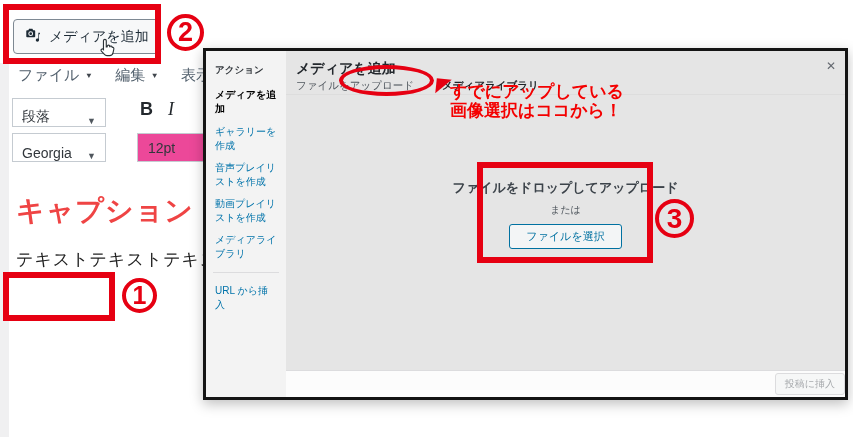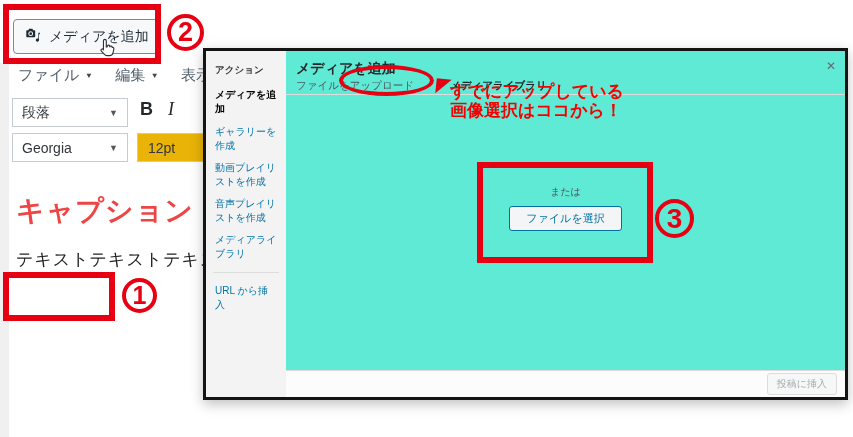--- a/index.html
+++ b/index.html
@@ -15,69 +15,69 @@
     border-radius:4px; font-size:14px; color:#1d2b36; cursor:pointer; }
   .btn-addmedia svg { display:block; }
 
   .hand-cursor { position:absolute; left:97px; top:37px; z-index:40; }
 
   .menubar { position:absolute; left:18px; top:66px; display:flex; gap:24px;
     font-size:15px; color:#52606d; }
   .menu-item { display:flex; align-items:center; gap:7px; cursor:pointer;font-family:Liberation Mono, monospace; }
   .menu-item .caret { font-size:8px; color:#40464d; }
 
-  .tb-select { position:absolute; height:29px; width:116px; background:#fff; border:1px solid #c5cbd1;
-    display:flex; align-items:center; justify-content:space-between; padding:0 9px;
+  .tb-select { position:absolute; height:29px; width:94px; background:#fff; border:1px solid #c5cbd1;
+    display:flex; align-items:flex-end; justify-content:space-between; padding:0 9px;
     font-size:14px; color:#32373c; cursor:pointer; }
   .tb-select .caret { font-size:9px; color:#50575e; }
   .sel-paragraph { left:12px; top:98px; }
   .sel-font { left:12px; top:133px; }
-  .box-fontsize { position:absolute; left:137px; top:133px; width:70px; height:29px; background:#eab308;
+  .box-fontsize { position:absolute; left:137px; top:133px; width:70px; height:29px; background:#ec4899;
     border:1px solid #c5cbd1; display:flex; align-items:center; padding:0 10px;
     font-size:14px; color:#32373c; cursor:pointer; }
   .tb-bold { position:absolute; left:140px; top:99px; font-size:18px; font-weight:700;
     color:#23282d; cursor:pointer; }
   .tb-italic { position:absolute; left:168px; top:99px; font-size:18px; font-style:italic;
     font-family:"Liberation Serif",serif; color:#23282d; cursor:pointer; }
 
   .doc-heading { position:absolute; left:16px; top:192px; font-family:"Liberation Serif","DejaVu Serif",serif;
     font-weight:700; font-size:28px; color:#ef4444; letter-spacing:1px; }
   .doc-text { position:absolute; left:16px; top:248px; font-family:"Liberation Serif","DejaVu Serif",serif;
     font-size:17px; color:#222; letter-spacing:1px; }
   .text-cursor { position:absolute; left:18px; top:282px; width:2px; height:26px; background:#111; }
 
   
-  .modal { position:absolute; left:203px; top:48px; width:645px; height:352px; background:#5eead4;
+  .modal { position:absolute; left:203px; top:48px; width:645px; height:352px; background:#e5e5e5;
     border:3px solid #141414; z-index:10; box-shadow:0 4px 12px rgba(0,0,0,.25); }
   .modal-sidebar { position:absolute; left:0; top:0; bottom:0; width:80px; background:#f3f3f3;
     padding:13px 9px 0 9px; }
   .sb-section { font-size:9.5px; font-weight:600; color:#32373c; margin-bottom:11px; }
   .sb-active { font-size:10px; font-weight:700; color:#000; margin-bottom:9px; cursor:pointer; }
   .sb-link { font-size:10px; color:var(--link-blue); margin-bottom:8px; cursor:pointer; }
   .sb-sep { border-top:1px solid #dcdcde; margin:11px -2px 11px -2px; }
 
   .modal-main { position:absolute; left:80px; right:0; top:0; bottom:0; }
   .modal-title { position:absolute; left:10px; top:9px; font-size:14px; font-weight:700; color:#23282d; }
   .modal-close { position:absolute; right:9px; top:8px; font-size:12px; color:#646970; cursor:pointer; }
   .tabs { position:absolute; left:0; right:0; top:28px; height:16px; border-bottom:1px solid #ddd;
-    display:flex; gap:36px; padding-left:10px; font-size:10.5px; }
+    display:flex; gap:28px; padding-left:10px; font-size:10.5px; }
   .tab-upload { color:#50575e; cursor:pointer; }
   .tab-library { color:#1d2327; font-weight:700; cursor:pointer; }
 
   .dropzone { position:absolute; left:0; right:0; top:128px; text-align:center; }
   .dz-title { font-size:13px; font-weight:700; color:#3c434a; }
   .dz-or { font-size:10px; color:#50575e; margin-top:6px; }
   .dz-btn { display:inline-block; margin-top:7px; padding:4px 16px; background:#f3f5f6;
     border:1px solid var(--button-blue); border-radius:3px; color:var(--button-blue);
     font-size:11px; cursor:pointer; }
   .dz-max { font-size:10px; color:#646970; margin-top:12px; }
 
   .modal-footer { position:absolute; left:0; right:0; bottom:0; height:27px; background:#fcfcfc;
     border-top:1px solid #dcdcde; display:flex; align-items:center; justify-content:flex-end;
-    padding-right:8px; }
+    }
   .insert-btn { padding:3px 9px; background:#f6f7f7; border:1px solid #dcdcde; border-radius:3px;
     color:#a7aaad; font-size:10px; }
 
   
   .red-box { position:absolute; border:6px solid var(--annotation-red); z-index:50; background:transparent; }
   .red-box-1 { left:3px; top:272px; width:112px; height:49px; background:#fff; z-index:30; }
   .red-box-2 { left:3px; top:4px; width:158px; height:60px; }
   .red-box-3 { left:477px; top:162px; width:176px; height:101px; z-index:55; }
 
   .circ-num { position:absolute; border:4px solid var(--annotation-red); border-radius:50%;
@@ -160,37 +160,38 @@
   <div class="circ-num circ-2">
     <span>2</span>
   </div>
 
   <div class="modal">
 
     <div class="modal-sidebar">
       <div class="sb-section">アクション</div>
       <div class="sb-active">メディアを追加</div>
       <div class="sb-link">ギャラリーを作成</div>
+      <div class="sb-link">音声プレイリストを作成</div>
       <div class="sb-link">動画プレイリストを作成</div>
-      <div class="sb-link">音声プレイリストを作成</div>
       <div class="sb-link">メディアライブラリ</div>
       <div class="sb-sep"></div>
       <div class="sb-link">URL から挿入</div>
     </div>
 
     <div class="modal-main">
       <div class="modal-title">メディアを追加</div>
       <div class="modal-close">✕</div>
 
       <div class="tabs">
         <span class="tab-upload">ファイルをアップロード</span>
         <span class="tab-library">メディアライブラリ</span>
       </div>
 
       <div class="dropzone">
+        <div class="dz-title">ファイルをドロップしてアップロード</div>
         <div class="dz-or">または</div>
         <span class="dz-btn">ファイルを選択</span>
       </div>
 
       <div class="modal-footer">
         <span class="insert-btn">投稿に挿入</span>
       </div>
     </div>
   </div>
 

